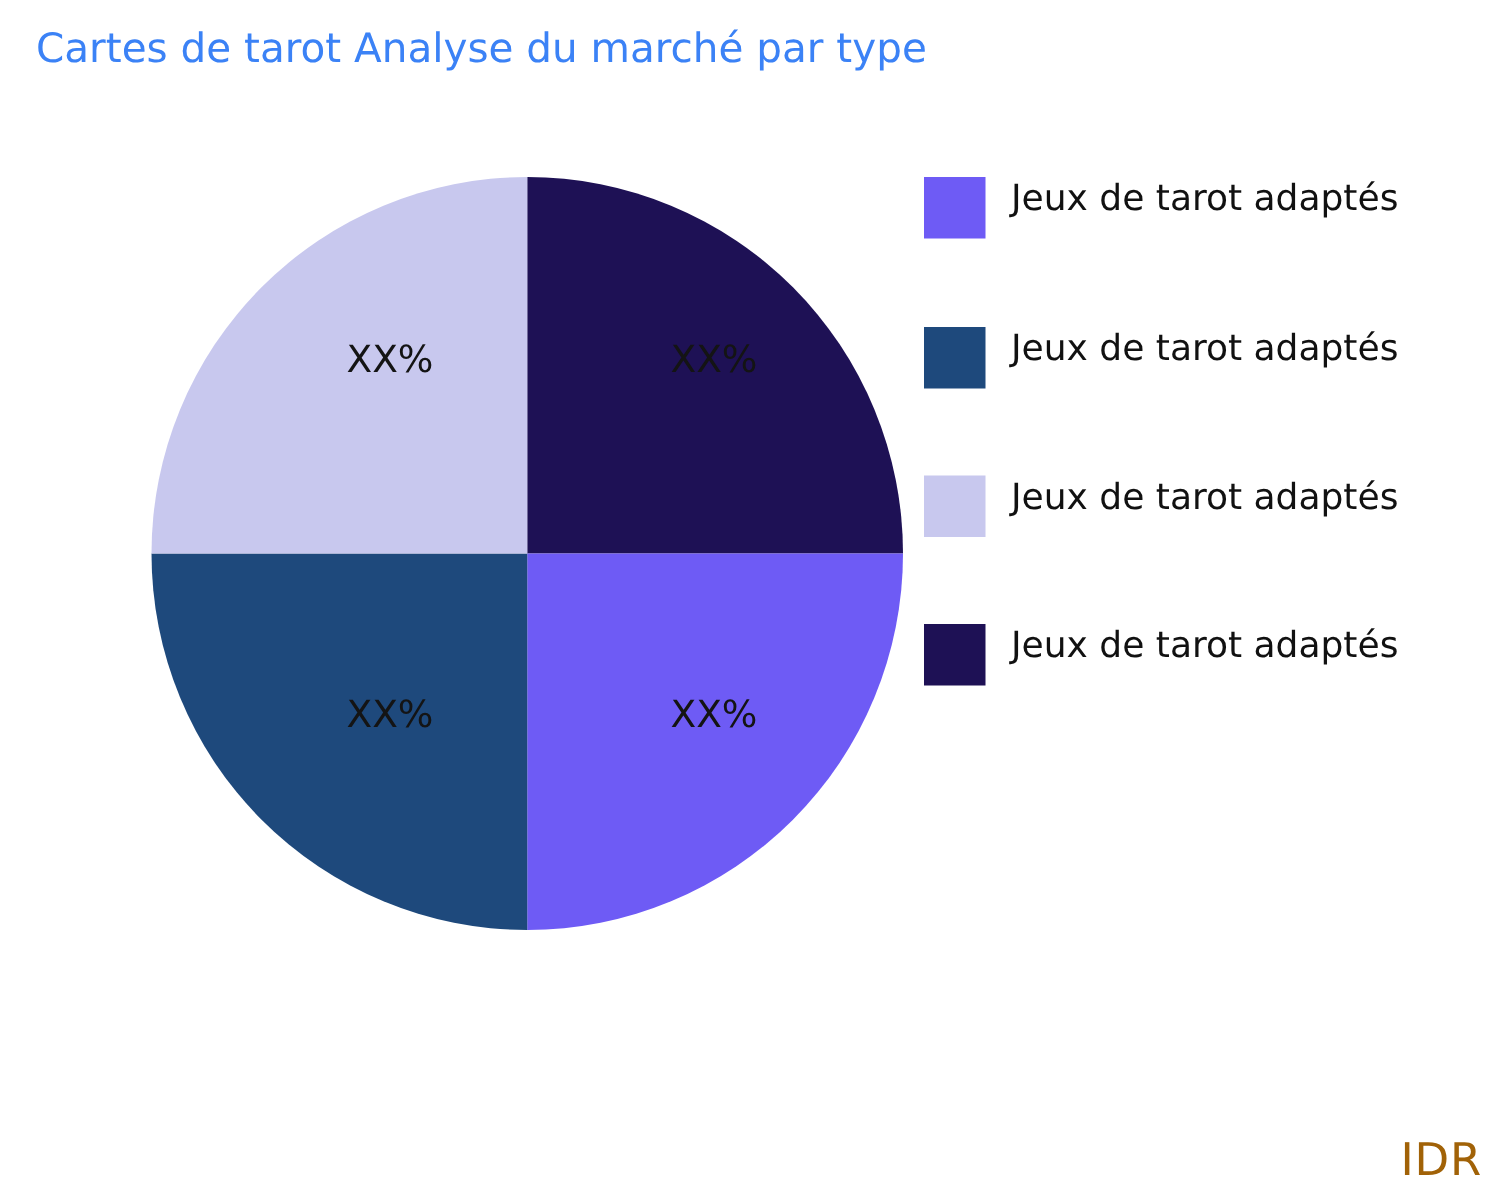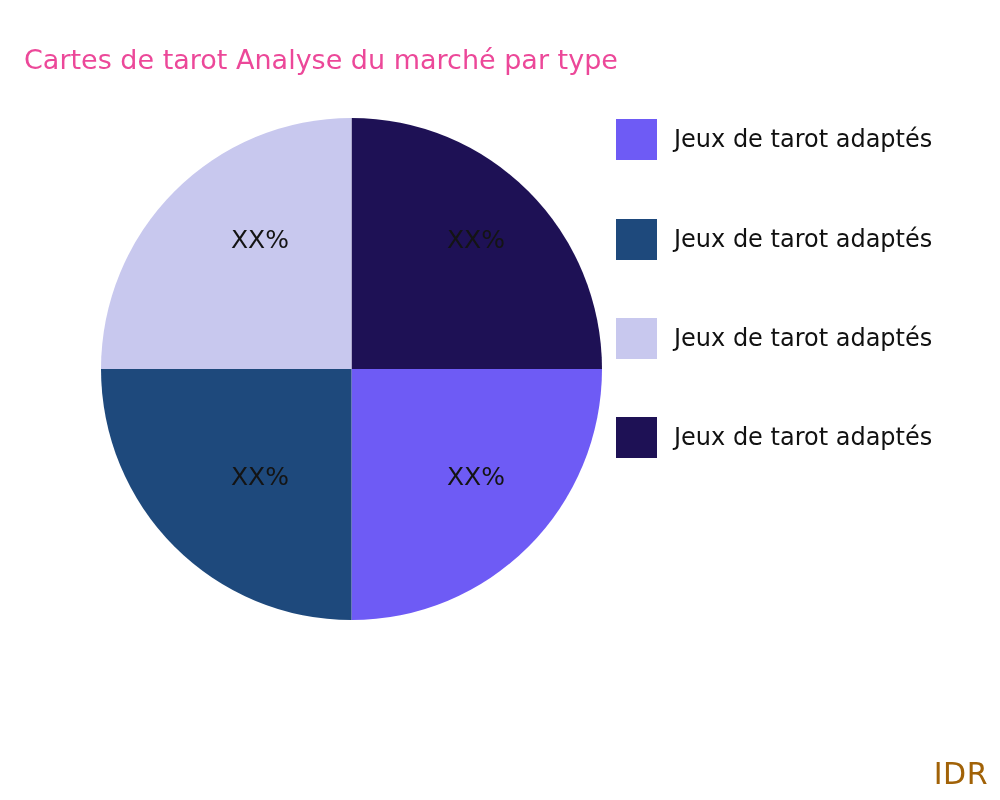--- a/index.html
+++ b/index.html
@@ -19,24 +19,24 @@
     left: 0; top: 0;
     width: 1000px;
     height: 800px;
     background: #ffffff;
   }
 
   
   #chart-title {
     position: absolute;
     left: 24px;
-    top: 43px;
+    top: 16px;
     font-size: 27px;
     line-height: 34px;
-    color: #ec4899;
+    color: #3b82f6;
     white-space: nowrap;
     letter-spacing: 0px;
   }
 
   
   #pie-area {
     position: absolute;
     left: 101px;
     top: 118px;
     width: 501px;
@@ -62,21 +62,21 @@
     left: 616px;
     top: 118px;
     width: 384px;
     height: 352px;
   }
   .legend-row {
     position: absolute;
     left: 0;
     height: 42px;
     display: flex;
-    align-items: center;
+    align-items: flex-start;
     white-space: nowrap;
   }
   .legend-swatch {
     width: 41px;
     height: 41px;
     flex: 0 0 41px;
   }
   .legend-label {
     margin-left: 17px;
     font-size: 24px;

